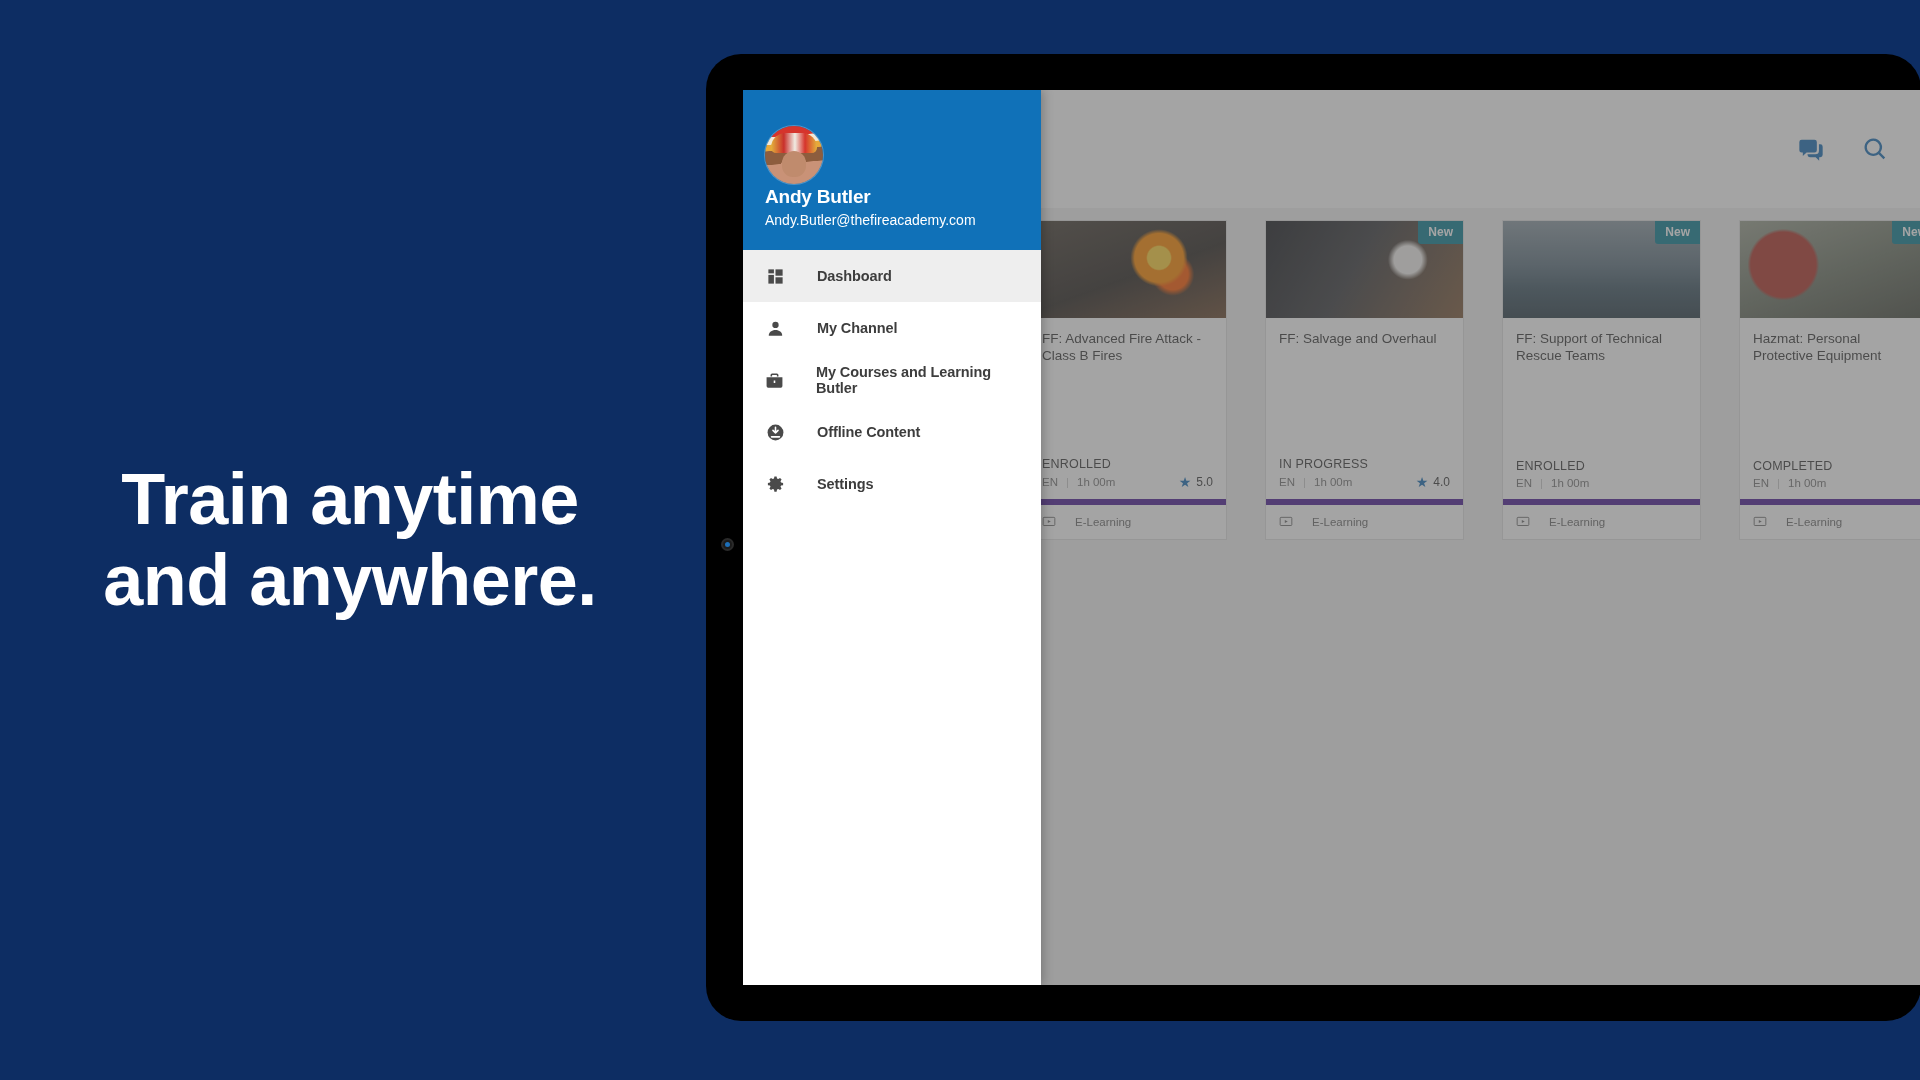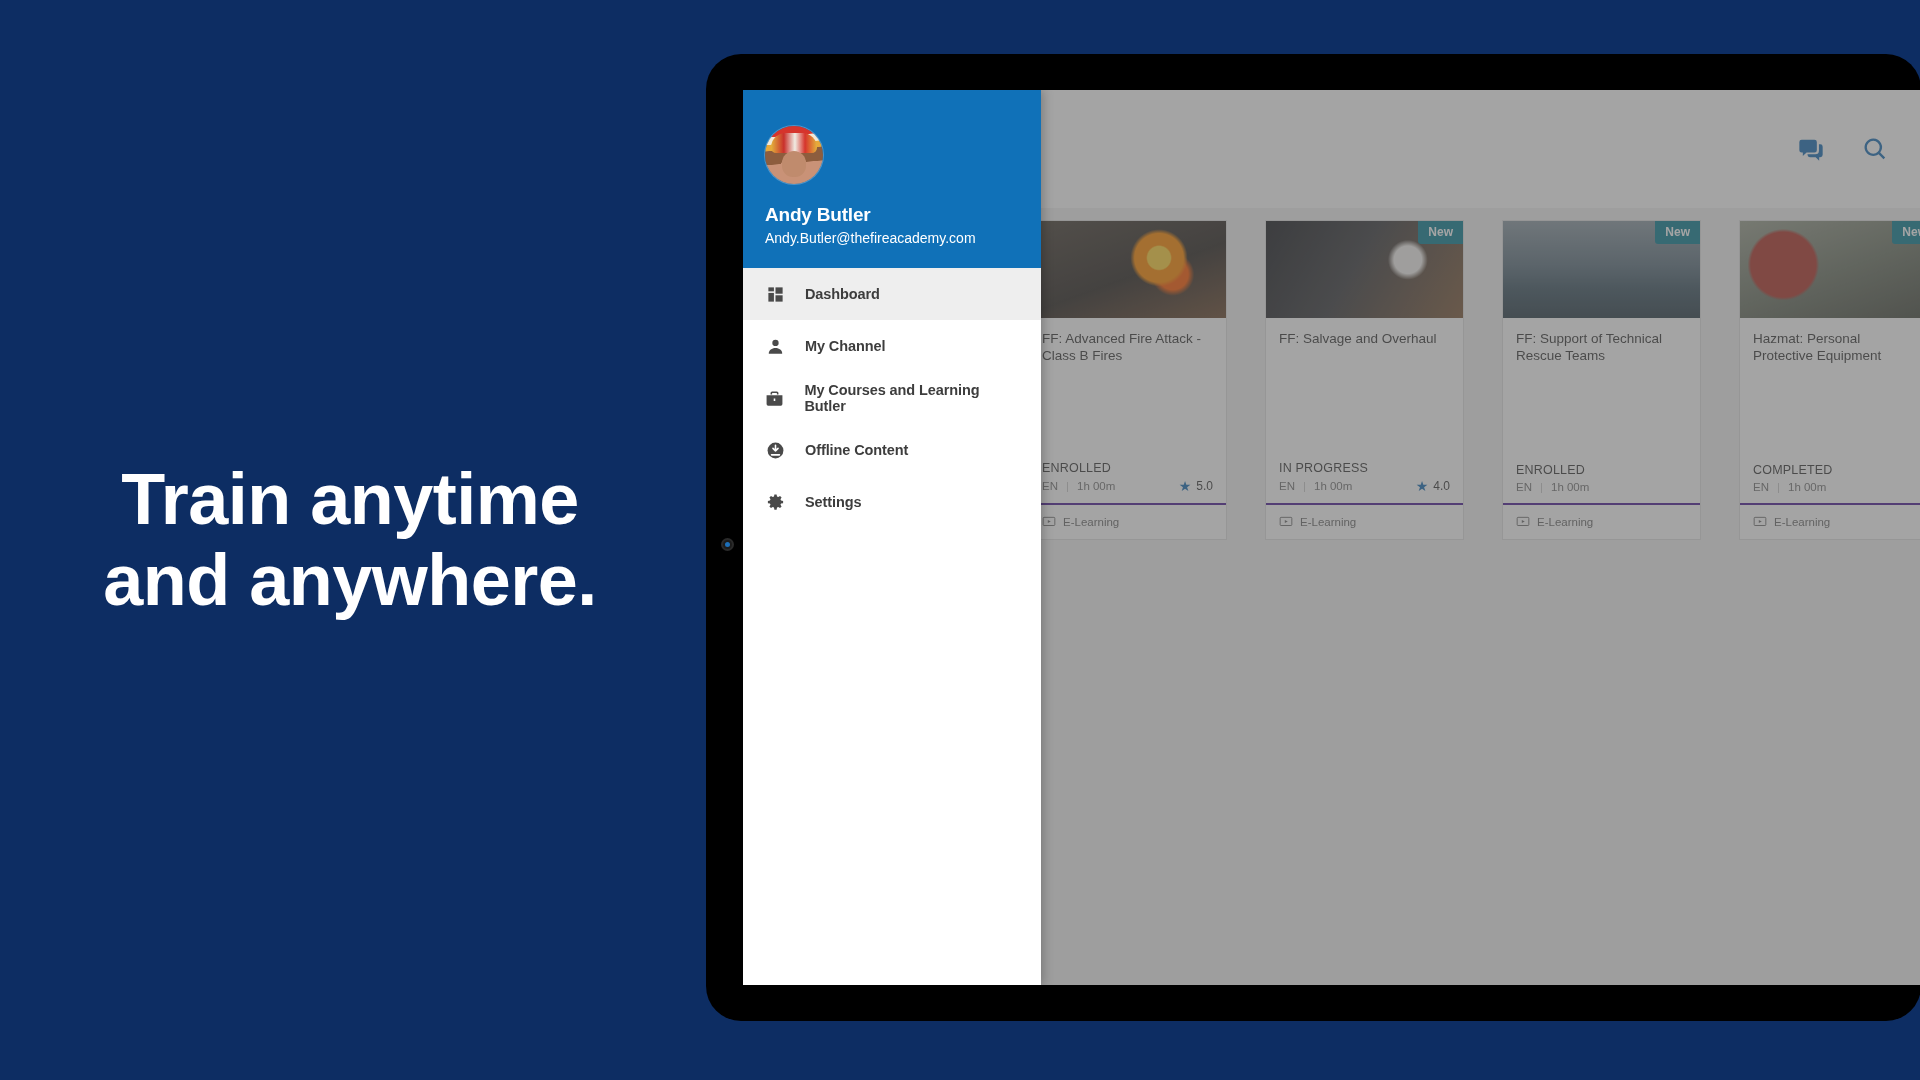--- a/index.html
+++ b/index.html
@@ -131,23 +131,23 @@
   .card-meta .lang { }
   .card-meta .sep { color: #c9c9c9; }
   .card-meta .dur { }
   .card-meta .rating {
     margin-left: auto;
     display: flex; align-items: center; gap: 5px;
     color: #3b3b3b; font-size: 12px;
   }
   .star { color: #1b6fb5; font-size: 14px; line-height: 1; }
   .card-foot {
-    border-top: 2px solid #4c1d95;
+    border-top: 6px solid #4c1d95;
     padding: 10px 13px;
-    display: flex; align-items: center; gap: 7px;
+    display: flex; align-items: center; gap: 19px;
     font-size: 11.5px; color: #6d6d6d;
   }
   .foot-icon { width: 14px; height: 14px; display:flex; }
   .foot-icon svg { width: 14px; height: 14px; fill: none; stroke: #6d6d6d; stroke-width: 1.6; }
 
   
   .art-antique  { background:
       radial-gradient(circle at 32% 55%, #6a6a68 0 14%, transparent 15%),
       radial-gradient(circle at 62% 62%, #4c4c4a 0 17%, transparent 18%),
       linear-gradient(170deg, #9a9a96 0%, #6b6b67 40%, #2d2d2b 100%); }
@@ -202,33 +202,33 @@
     position:absolute; left:6px; top:7px; width:46px; height:20px;
     border-radius: 23px 23px 8px 8px;
     background: linear-gradient(90deg,#e3b13c 0%, #c9302c 28%, #f0ece3 52%, #d6342c 74%, #e3b13c 100%);
   }
   #avatar .face {
     position:absolute; left:17px; top:25px; width:24px; height:26px;
     border-radius: 12px 12px 11px 11px;
     background:#c08b6d;
   }
   #profile-name {
-    margin-top: 20px;
+    margin-top: 2px;
     font-size: 19px; font-weight: bold;
     letter-spacing: -0.2px;
   }
   #profile-email {
     margin-top: 4px;
     font-size: 14px;
     color: #ffffff;
   }
   #drawer-menu { padding-top: 0; }
   .menu-item {
     display: flex; align-items: center;
-    gap: 20px;
+    gap: 32px;
     height: 52px;
     padding: 0 22px;
     cursor: pointer;
     color: #3d3d3d;
   }
   .menu-item.active { background: #eeeeee; }
   .menu-icon { width: 20px; height: 20px; display:flex; align-items:center; justify-content:center; color:#4a4a4a; }
   .menu-icon svg { width: 19px; height: 19px; fill: currentColor; }
   .menu-label { font-size: 14.5px; font-weight: bold; letter-spacing: -0.1px; }
 </style>

